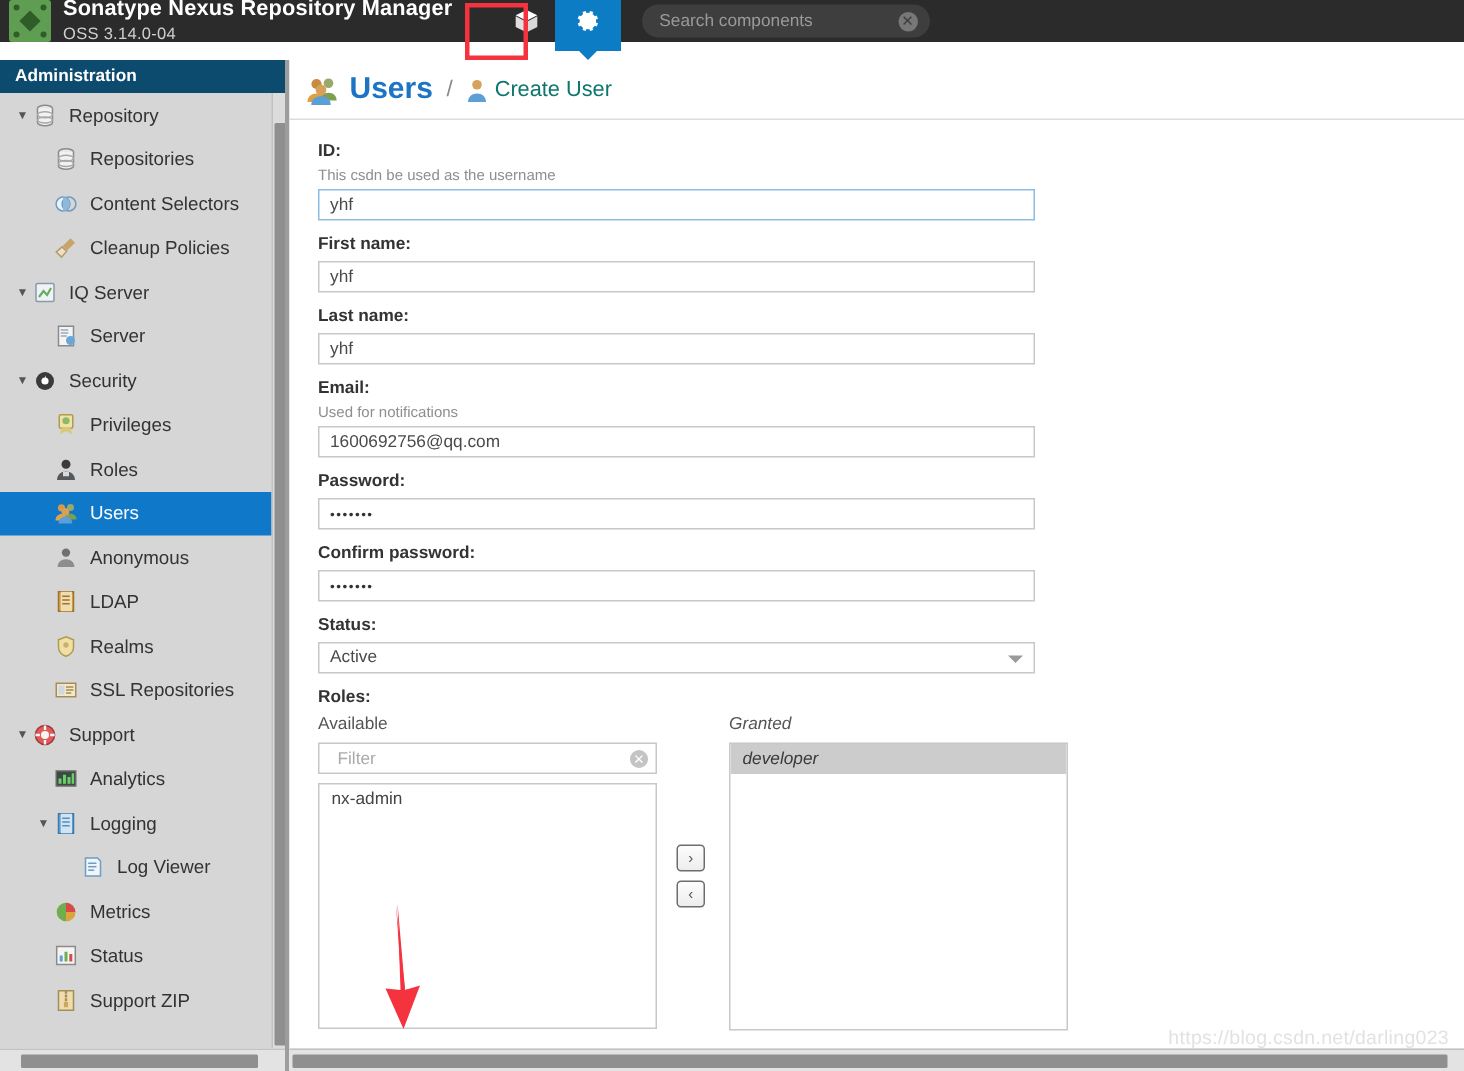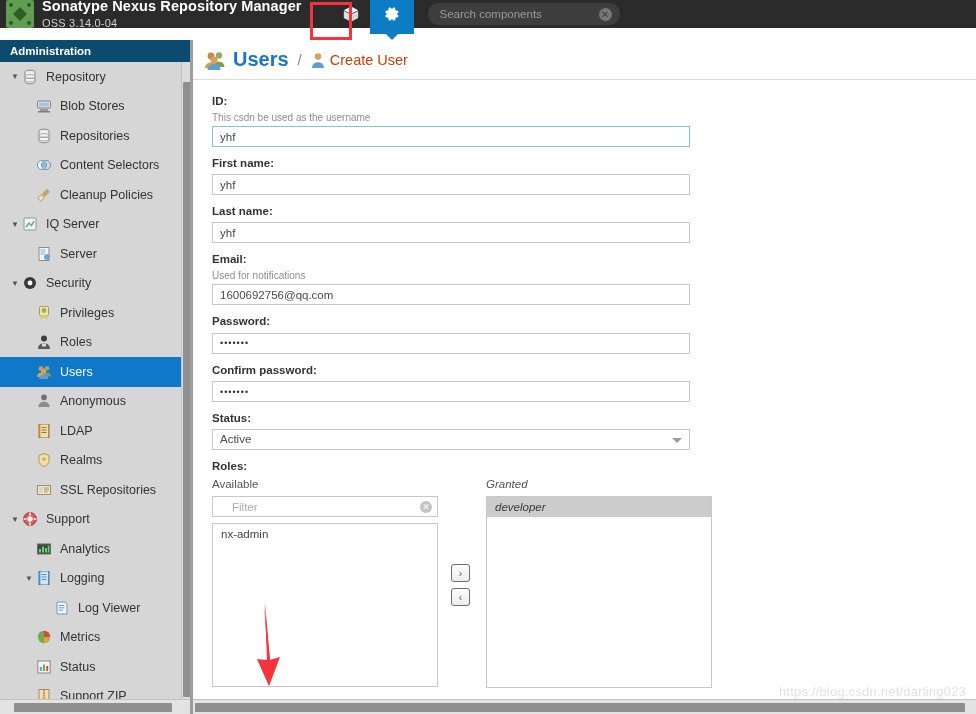--- a/index.html
+++ b/index.html
@@ -134,21 +134,21 @@
   .crumb {
     height:40px; display:flex; align-items:center;
     padding-left:10px; border-bottom:1px solid #dcdcdc;
   }
   .crumb .u-ico { width:24px;height:20px;margin-right:6px;position:relative; }
   .crumb .users-link {
     color:#1c74c4; font-size:20px; font-weight:bold; cursor:pointer;
   }
   .crumb .sep { color:#8a8a8a; font-size:15px; margin:0 9px; }
   .crumb .c-ico { width:14px;height:16px;margin-right:5px;position:relative; }
-  .crumb .cur { color:#c2410c; font-size:14.5px; }
+  .crumb .cur { color:#0f766e; font-size:14.5px; }
 
   .form {
     position:absolute; left:0; top:41px; width:783px; height:633px;
     padding:14px 0 0 19px;
     border-radius:30px;
   }
   .fld { margin-bottom:0; }
   .flabel {
     font-size:11.5px; font-weight:bold; color:#333;
     margin-bottom:5px; margin-top:10px;
@@ -178,21 +178,21 @@
     border-top:5px solid #9a9a9a;
   }
 
   
   .roles { position:relative; width:520px; height:210px; margin-top:6px; }
   .col-label { font-size:11.5px; color:#555; margin-bottom:6px; }
   .avail { position:absolute; left:0; top:0; width:226px; }
   .granted { position:absolute; left:274px; top:0; width:226px;font-style:italic; }
   .filter {
     width:226px; height:21px; border:1px solid #c8c8c8; background:#fff;
-    display:flex; align-items:center; padding:0 5px 0 19px;
+    display:flex; align-items:center; padding:0 5px 0 12px;
   }
   .filter .fph { flex:1; font-size:11.5px; color:#aaa; }
   .filter .clr2 {
     width:12px;height:12px;border-radius:50%;background:#c4c4c4;
     color:#fff;font-size:9px;line-height:12px;text-align:center;cursor:pointer;
   }
   .listbox {
     width:226px; height:164px; border:1px solid #c8c8c8; background:#fff;
     margin-top:6px; overflow:hidden;
   }
@@ -292,31 +292,20 @@
       <div class="nav-item">
         <span class="spacer" style="width: 0px;"></span>
         <span class="arrow">▼</span>
         <span class="ico"><svg viewBox="0 0 16 16" width="16" height="16">
             <ellipse cx="8" cy="3.4" rx="5" ry="2.2" fill="#e8e8e8" stroke="#8a8a8a"></ellipse>
             <path d="M3 3.4v9.2c0 1.2 2.2 2.2 5 2.2s5-1 5-2.2V3.4" fill="#f2f2f2" stroke="#8a8a8a"></path>
             <ellipse cx="8" cy="7.5" rx="5" ry="2" fill="none" stroke="#a8a8a8"></ellipse>
             <ellipse cx="8" cy="11" rx="5" ry="2" fill="none" stroke="#a8a8a8"></ellipse>
           </svg></span>
         <span class="lbl">Repository</span>
-      </div>
-      <div class="nav-item">
-        <span class="spacer" style="width: 14px;"></span>
-        <span class="arrow"></span>
-        <span class="ico"><svg viewBox="0 0 16 16" width="16" height="16">
-            <rect x="1.5" y="3" width="13" height="7" rx="1" fill="#e4e4e4" stroke="#7f7f7f"></rect>
-            <rect x="3" y="4.5" width="10" height="4" fill="#9fc8e8"></rect>
-            <rect x="4" y="11" width="8" height="2" fill="#9a9a9a"></rect>
-            <rect x="2" y="13" width="12" height="1.5" fill="#7f7f7f"></rect>
-          </svg></span>
-        <span class="lbl">Blob Stores</span>
       </div>
       <div class="nav-item">
         <span class="spacer" style="width: 14px;"></span>
         <span class="arrow"></span>
         <span class="ico"><svg viewBox="0 0 16 16" width="16" height="16">
             <ellipse cx="8" cy="3.4" rx="5" ry="2.2" fill="#e8e8e8" stroke="#8a8a8a"></ellipse>
             <path d="M3 3.4v9.2c0 1.2 2.2 2.2 5 2.2s5-1 5-2.2V3.4" fill="#f2f2f2" stroke="#8a8a8a"></path>
             <ellipse cx="8" cy="7.5" rx="5" ry="2" fill="none" stroke="#a8a8a8"></ellipse>
             <ellipse cx="8" cy="11" rx="5" ry="2" fill="none" stroke="#a8a8a8"></ellipse>
           </svg></span>

